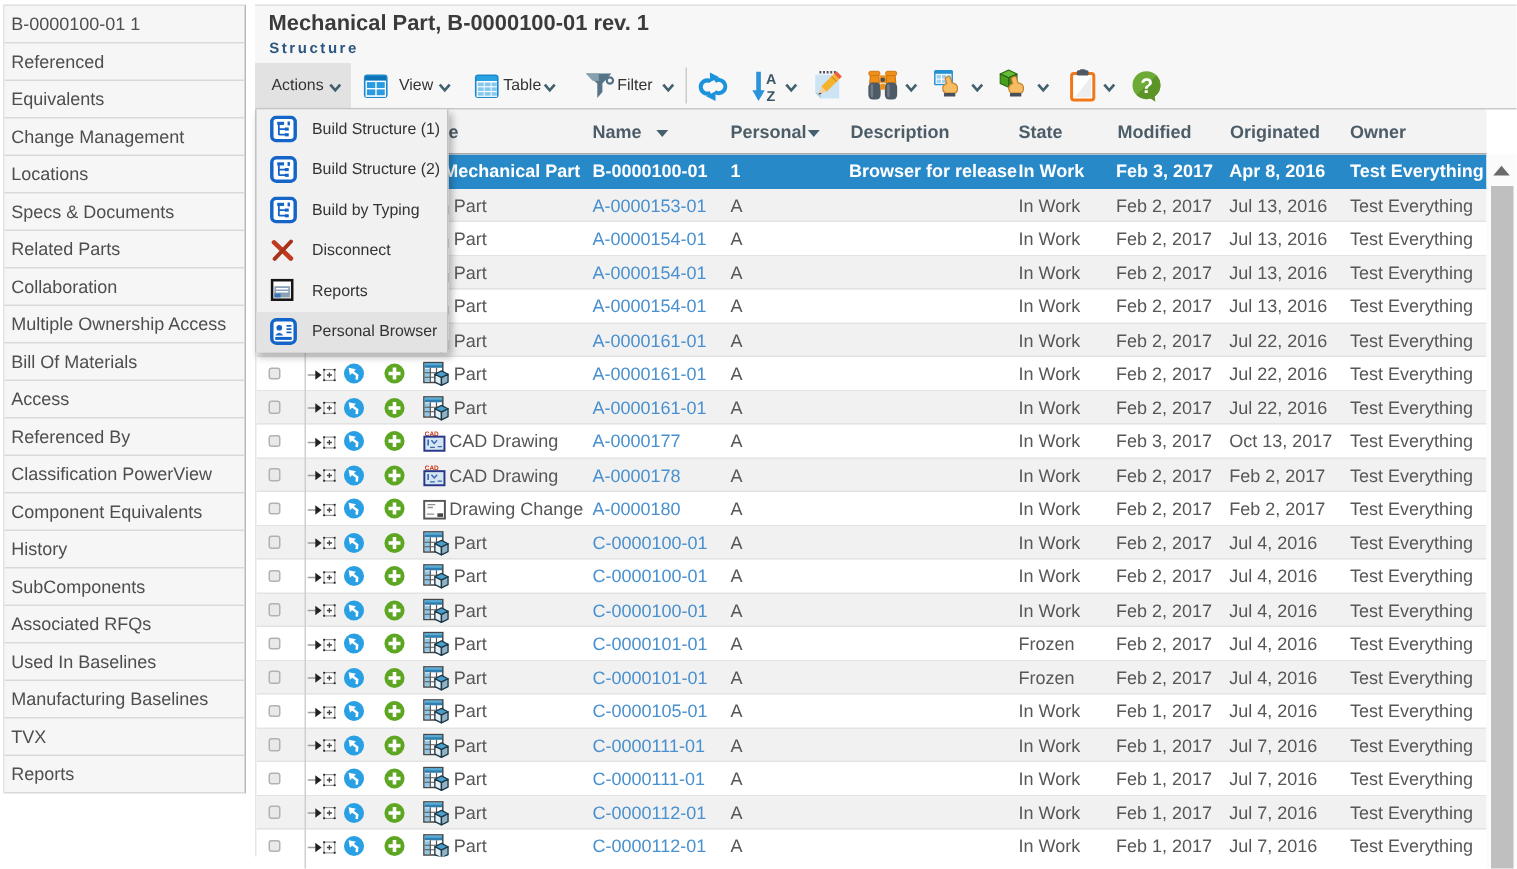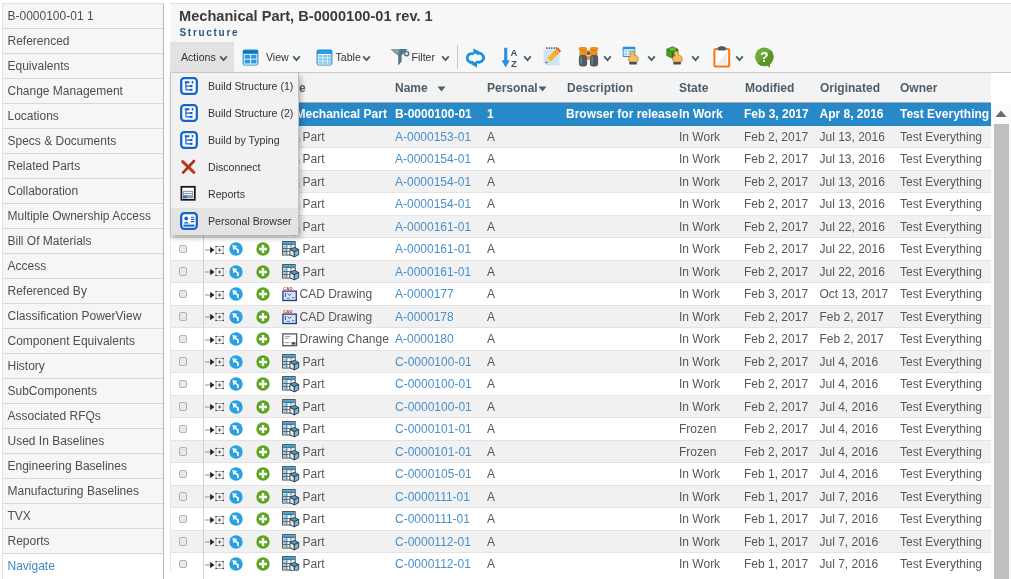--- a/index.html
+++ b/index.html
@@ -52,25 +52,23 @@
 <div class="si">Multiple Ownership Access</div>
 <div class="si">Bill Of Materials</div>
 <div class="si">Access</div>
 <div class="si">Referenced By</div>
 <div class="si">Classification PowerView</div>
 <div class="si">Component Equivalents</div>
 <div class="si">History</div>
 <div class="si">SubComponents</div>
 <div class="si">Associated RFQs</div>
 <div class="si">Used In Baselines</div>
-<div class="si">Engineering Baselines</div>
 <div class="si">Manufacturing Baselines</div>
 <div class="si">TVX</div>
 <div class="si">Reports</div>
-<div class="si nav">Navigate</div>
 </div>
 <div id="main">
     <div id="title">Mechanical Part, B-0000100-01 rev. 1</div>
     <div id="sub">Structure</div>
   </div>
 <div id="actions">Actions</div>
 <svg class="tb" style="left:219px;top:55px" width="9" height="7" viewBox="0 0 9 7">
     <path d="M1.2 1.4 L4.5 5.2 L7.8 1.4" stroke="#41616f" stroke-width="1.8" fill="none"></path>
   </svg>
 <svg class="tb" style="left:242px;top:48.5px" width="17" height="17" viewBox="0 0 17 17">

